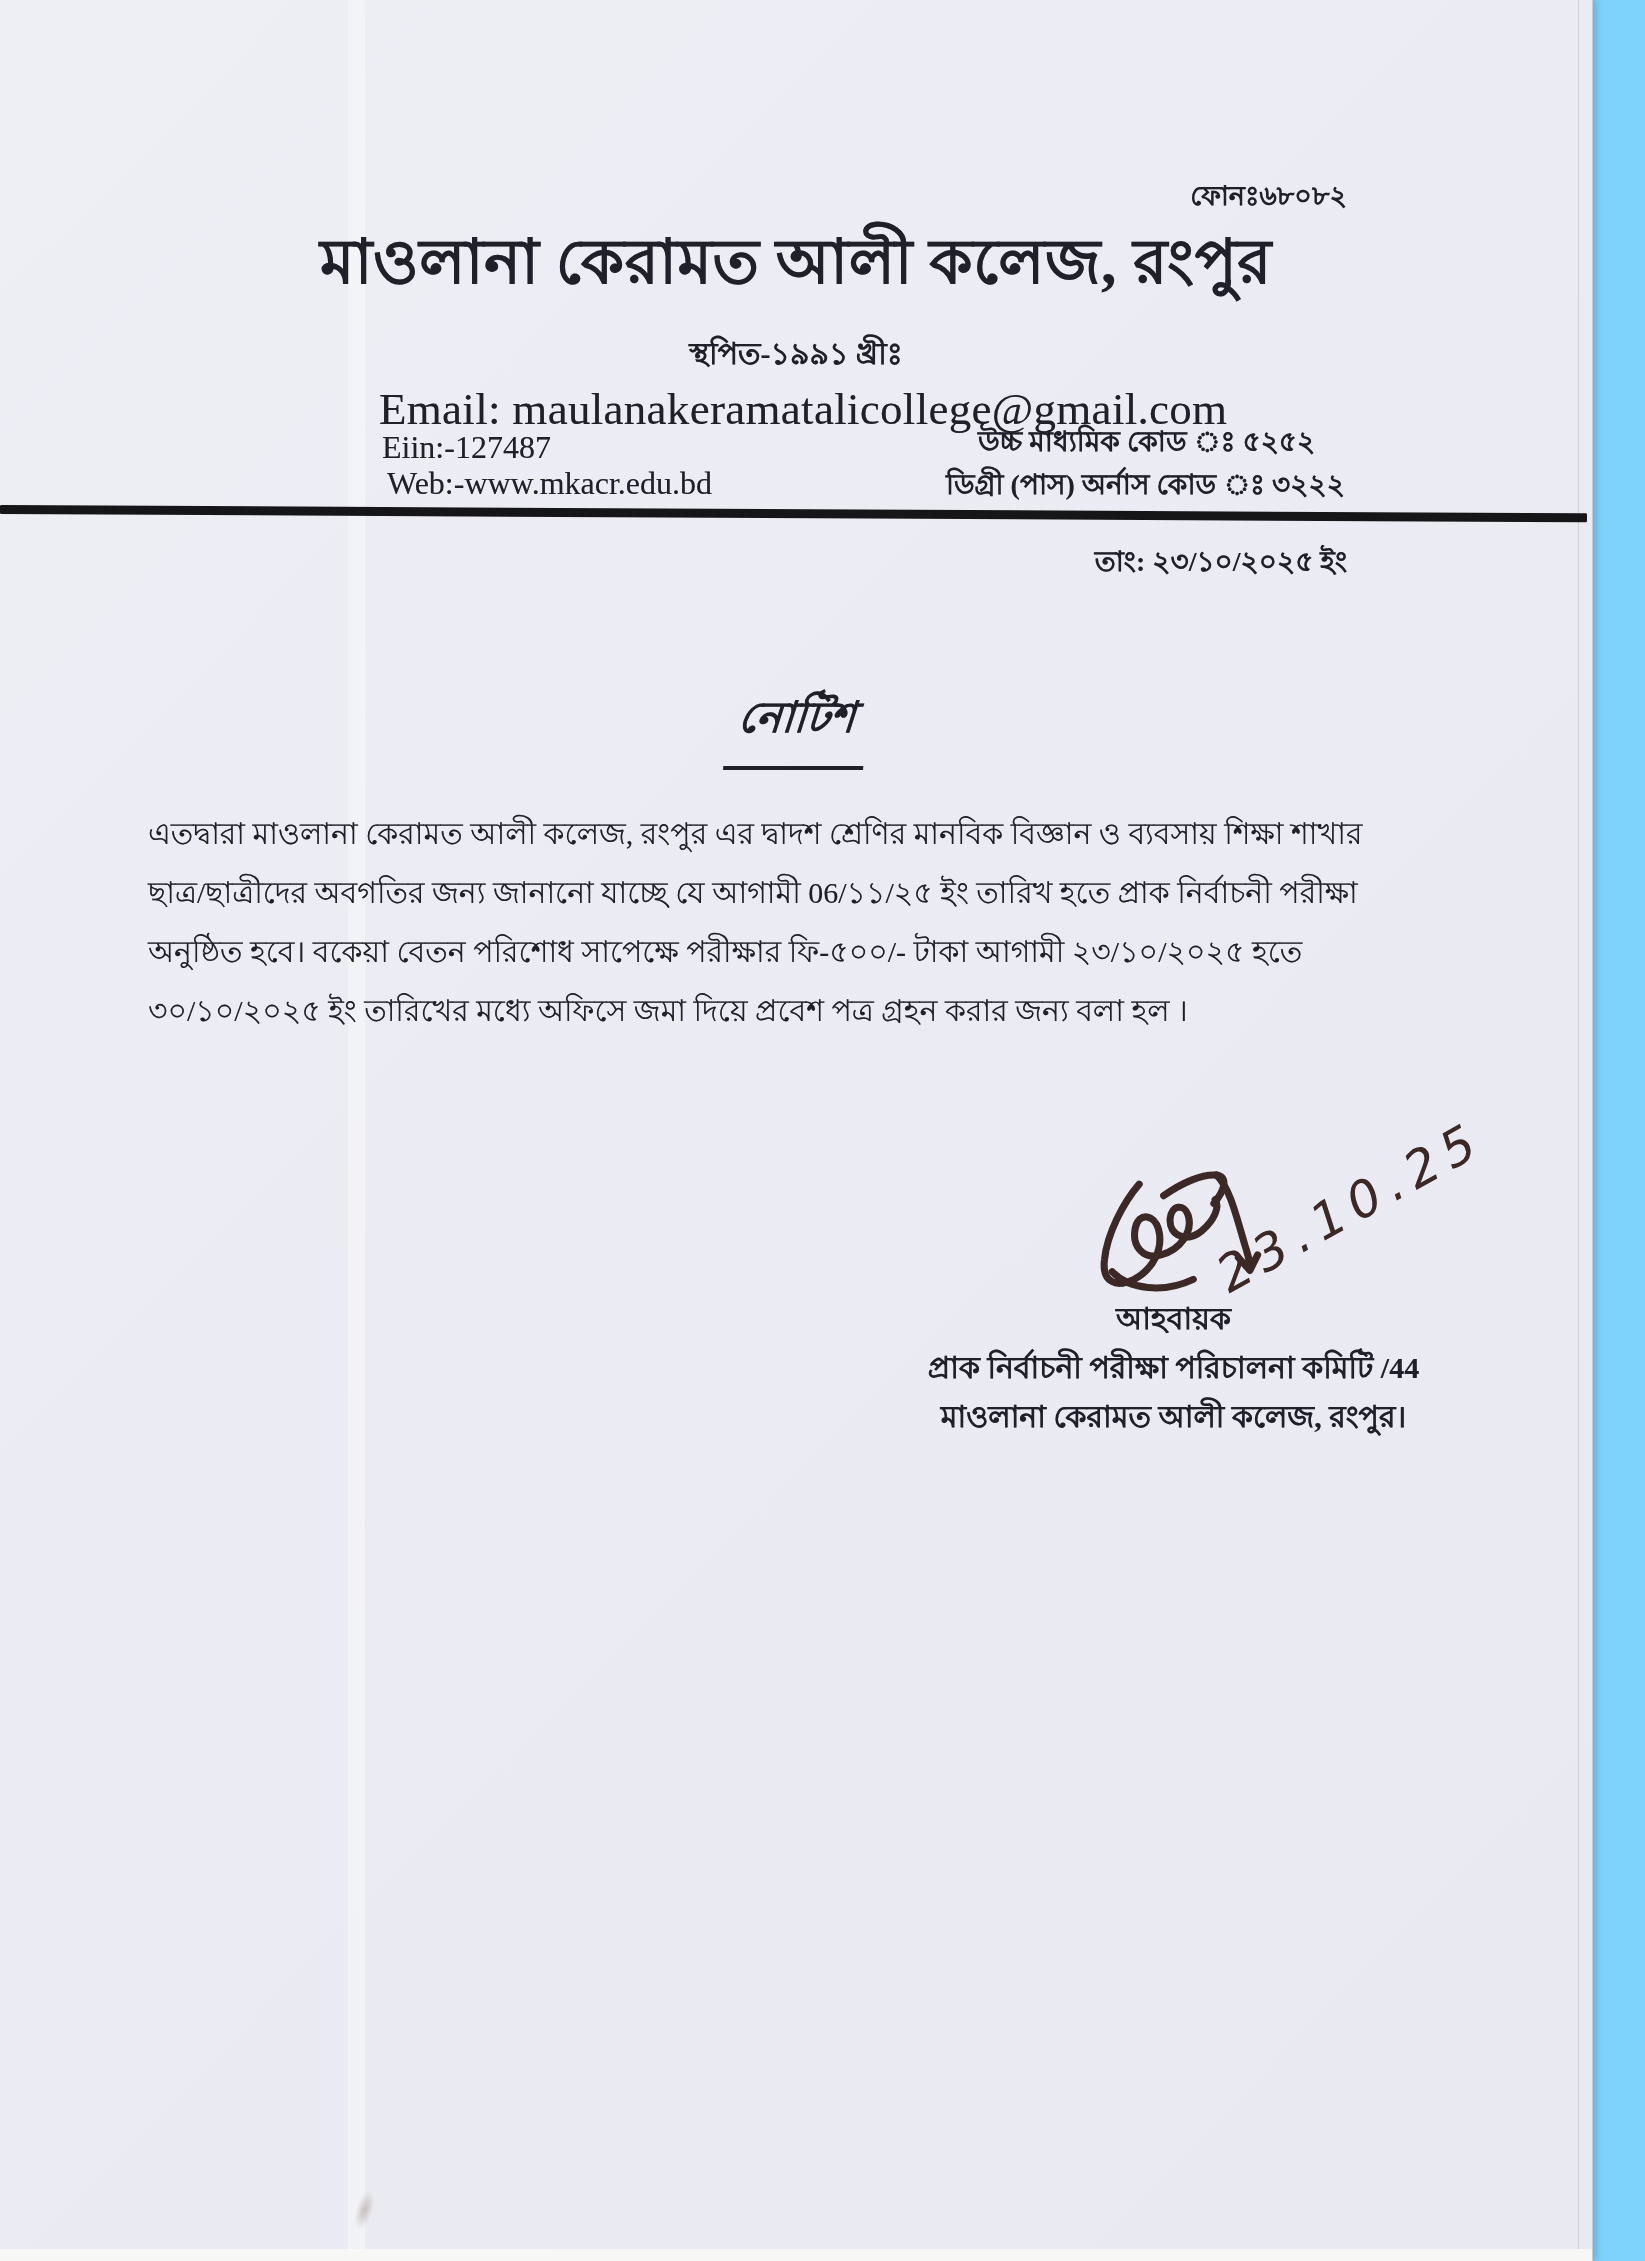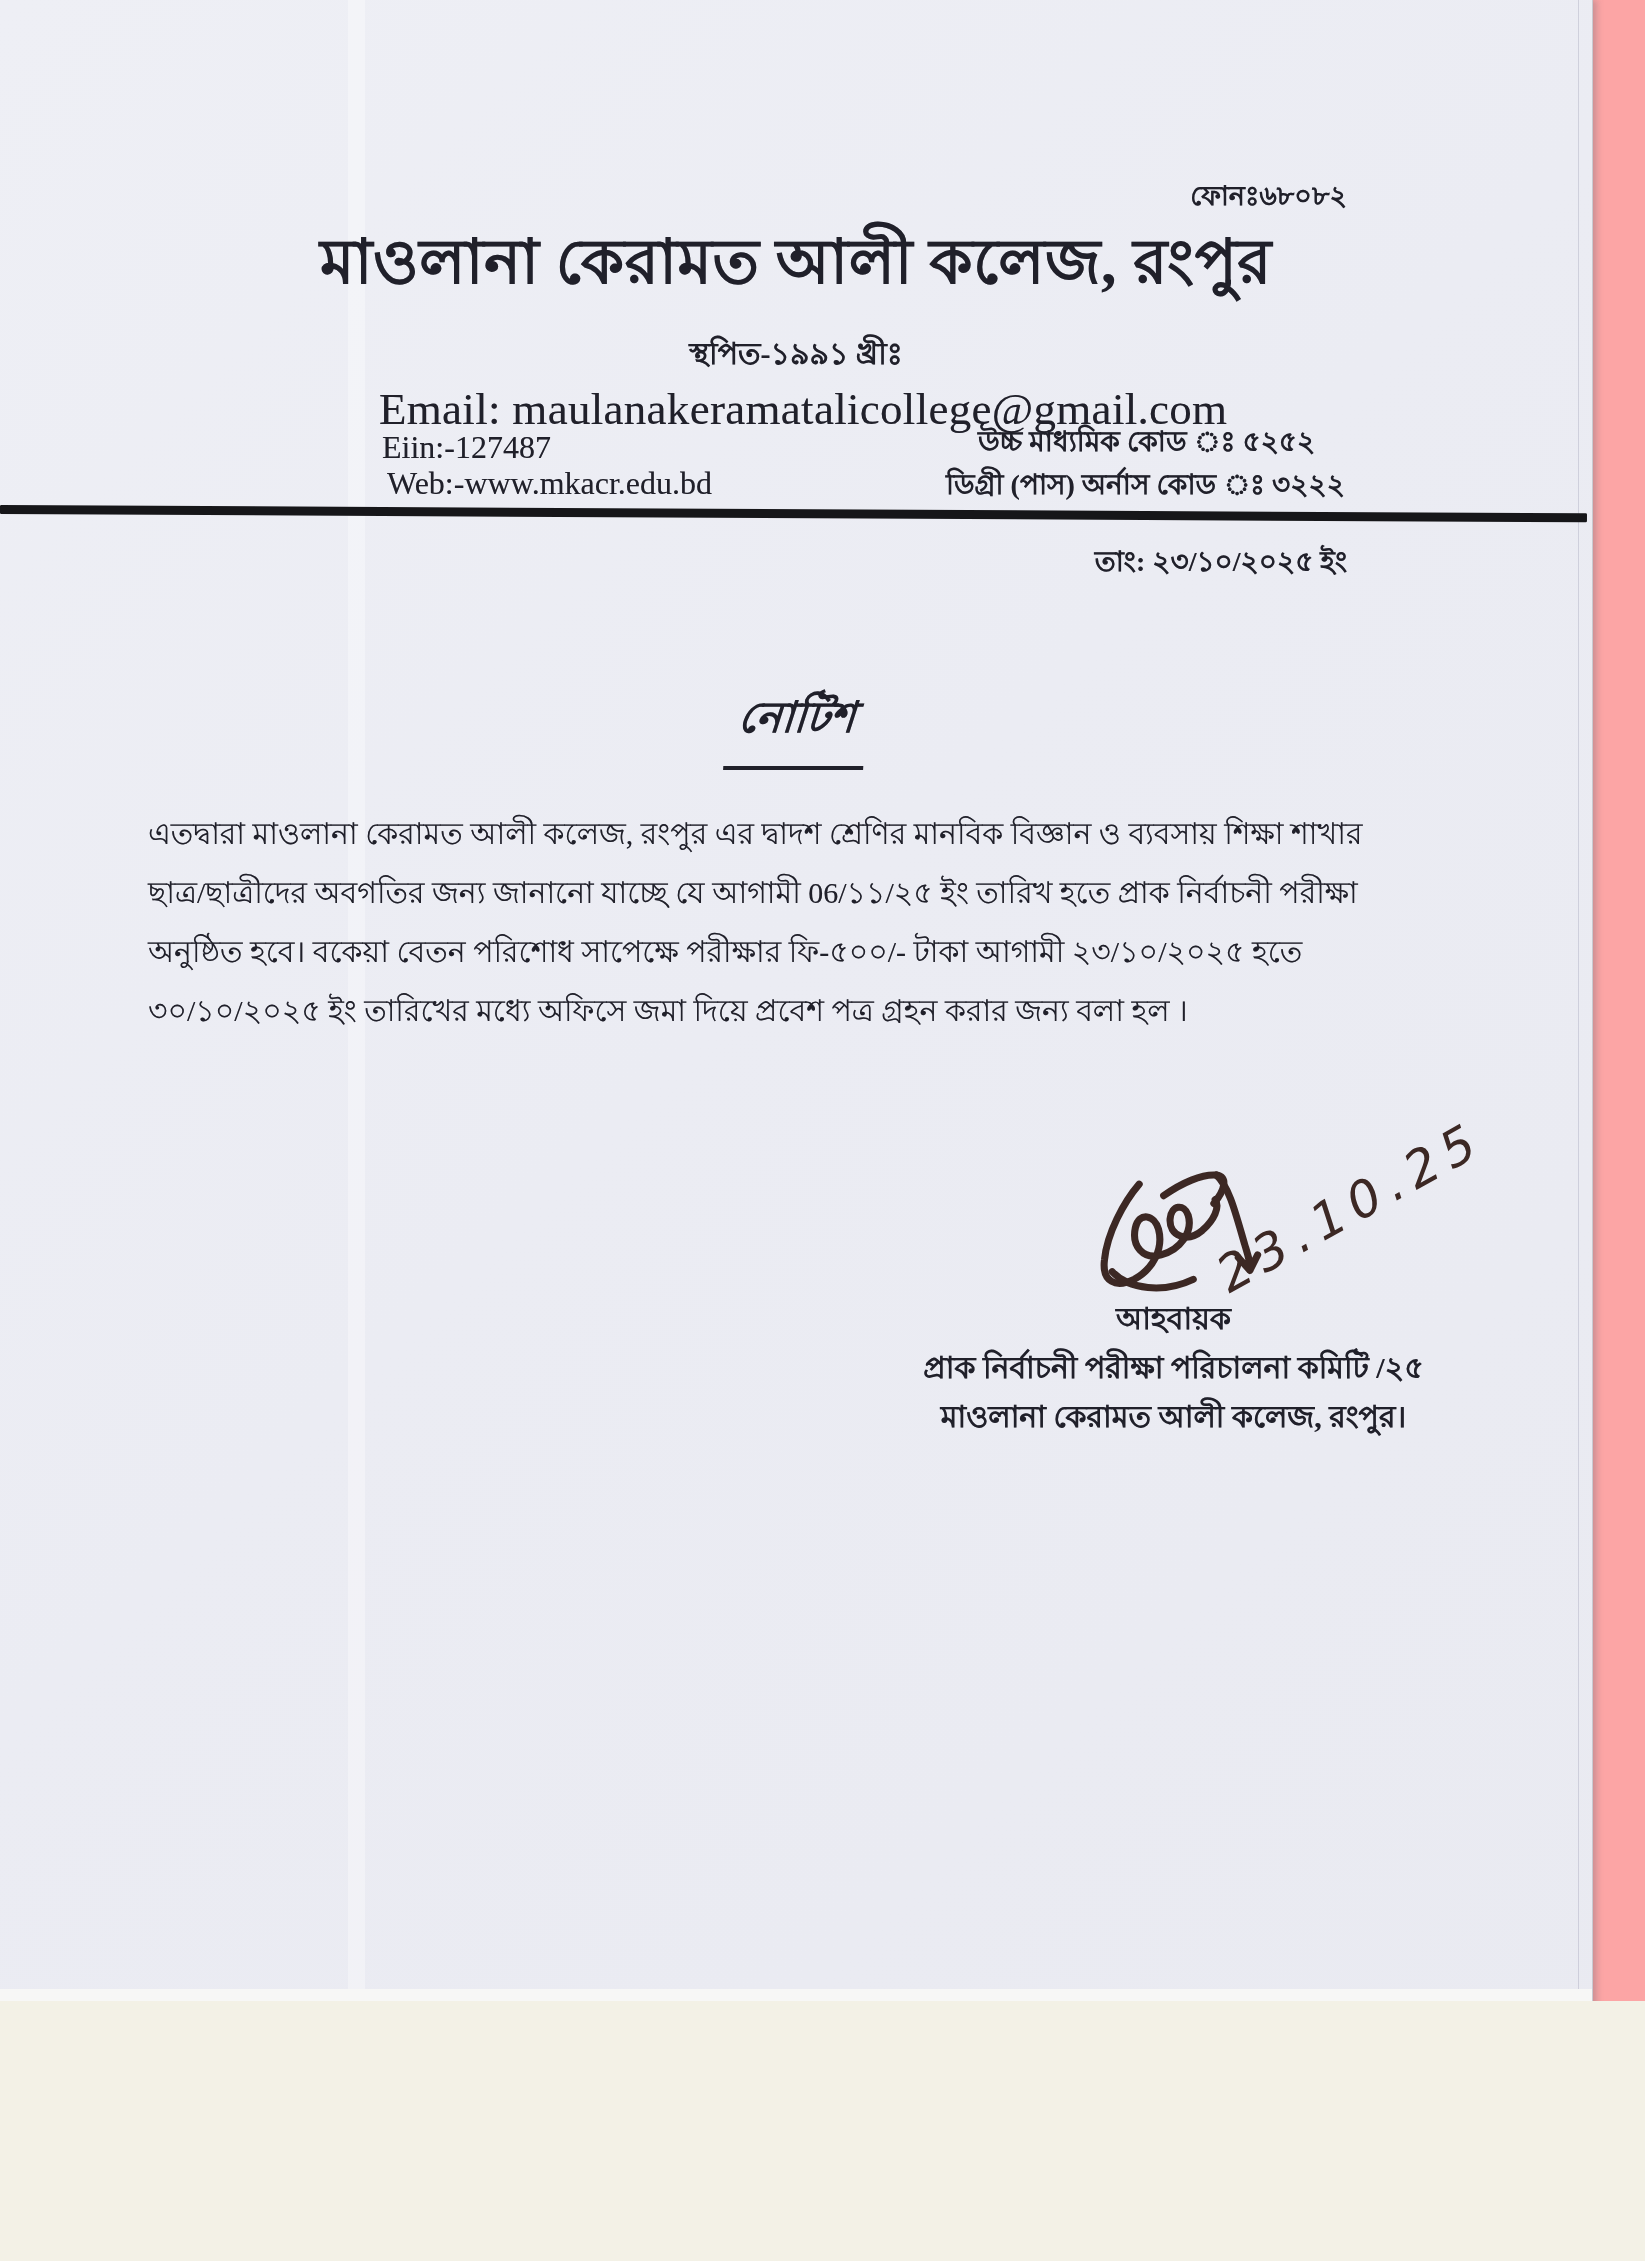--- a/index.html
+++ b/index.html
@@ -3,23 +3,23 @@
 <meta charset="utf-8">
 <style>
   html, body {
     margin: 0; padding: 0;
     width: 1645px; height: 2261px;
     font-family: "Liberation Serif", "DejaVu Serif", serif;
     background: #f3f1e6;
   }
   .scan {
     position: relative;
-    width: 1645px; height: 2001px;
+    width: 1645px; height: 2261px;
     overflow: hidden;
-    background: #fca5a5;
+    background: #7dd3fc;
   }
   
   .paper {
     position: absolute; left: 0; top: 0;
     width: 1592px; height: 2261px;
     background: linear-gradient(135deg, #eeeff5 0%, #ebecf3 45%, #e9eaf1 100%);
     border-right: 1.9px solid #c9c9d0;
     box-shadow: 3.9px 0 6.4px rgba(90,90,105,.28);
   }
   .crease {
@@ -189,18 +189,18 @@
         <path d="M232,168 C252,186 262,228 276,276 C282,296 286,308 284,316 M284,316 L266,296 M284,316 L296,292"></path>
         <path d="M70,318 C96,346 150,352 196,330"></path>
       </g>
 
       <text class="hand-date-text" transform="translate(252,352) rotate(-29)">23.10.25</text>
     </svg>
   </div>
 
   <div class="footer-block ink">
     <div>আহবায়ক</div>
-    <div>প্রাক নির্বাচনী পরীক্ষা পরিচালনা কমিটি /২৫</div>
+    <div>প্রাক নির্বাচনী পরীক্ষা পরিচালনা কমিটি /44</div>
     <div>মাওলানা কেরামত আলী কলেজ, রংপুর।</div>
   </div>
 
 </div>
 
 
 </body></html>

